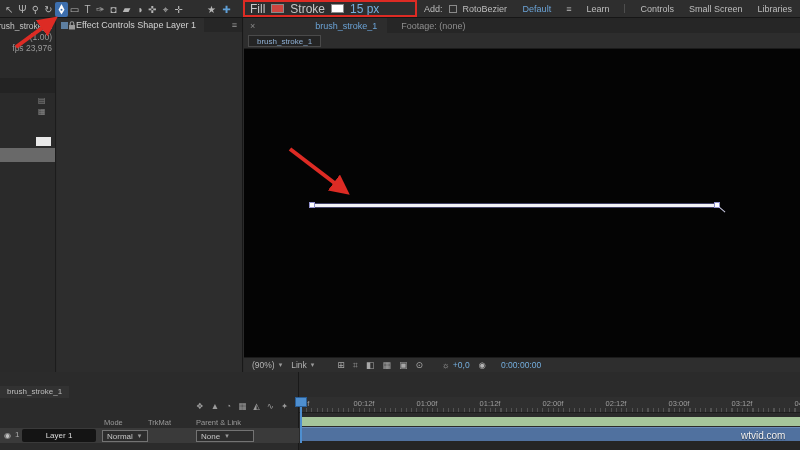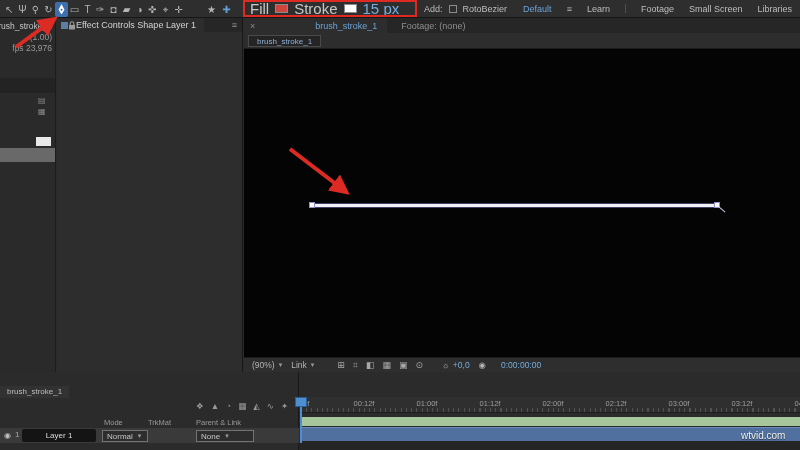--- a/index.html
+++ b/index.html
@@ -8,21 +8,21 @@
 
   
   .toolbar { position:absolute; left:0; top:0; width:800px; height:18px; background:#2e2e2e; border-bottom:1px solid #161616; z-index:5; }
   .tools { position:absolute; left:3px; top:1px; height:16px; display:flex; align-items:center; }
   .tool { width:13px; height:15px; line-height:15px; text-align:center; font-size:10px; color:#b5b5b5; cursor:default; }
   .tool.pen-active { background:#3d6fae; border-radius:2px; display:flex; align-items:center; justify-content:center; }
   .star { margin-left:20px; }
   .snap { color:#5f9fd6; margin-left:2px; }
 
   .red-box { position:absolute; left:243px; top:0; width:174px; height:17px; border:2px solid #dd2b24; z-index:45; pointer-events:none; }
-  .fs-group { position:absolute; left:250px; top:0; height:17px; display:flex; align-items:center; gap:6px; font-size:15px; color:#c8c8c8; }
+  .fs-group { position:absolute; left:250px; top:0; height:17px; display:flex; align-items:center; gap:6px; font-size:12px; color:#c8c8c8; }
   .swatch { width:13px; height:9px; border:1px solid #8a8a8a; display:inline-block; }
   .fill-swatch { background:#cf4540; }
   .stroke-swatch { background:#ffffff; }
   .blue-text { color:#74aede; }
   .add-group { position:absolute; left:424px; top:0; height:17px; display:flex; align-items:center; gap:6px; font-size:9px; color:#bdbdbd; }
   .checkbox { width:8px; height:8px; border:1px solid #8a8a8a; display:inline-block; background:transparent; }
   .workspace { position:absolute; right:8px; top:0; height:17px; display:flex; align-items:center; gap:15px; font-size:9px; color:#bdbdbd; white-space:nowrap; }
   .ws-active { color:#6ba3d6; }
   .ws-sep { width:1px; height:9px; background:#4e4e4e; }
 
@@ -130,21 +130,21 @@
       <span>Add:</span>
       <span class="checkbox"></span>
       <span>RotoBezier</span>
     </div>
 
     <div class="workspace">
       <span class="ws-active">Default</span>
       <span>≡</span>
       <span>Learn</span>
       <span class="ws-sep"></span>
-      <span>Footage</span>
+      <span>Controls</span>
       <span>Small Screen</span>
       <span>Libraries</span>
     </div>
   </div>
   <div class="red-box"></div>
 
   <div class="project-strip">
     <div class="pline" style="margin-top:3px">brush_stroke_1 ▼</div>
     <div class="pline dim">(1.00)</div>
     <div class="pline dim">23,976 fps</div>

